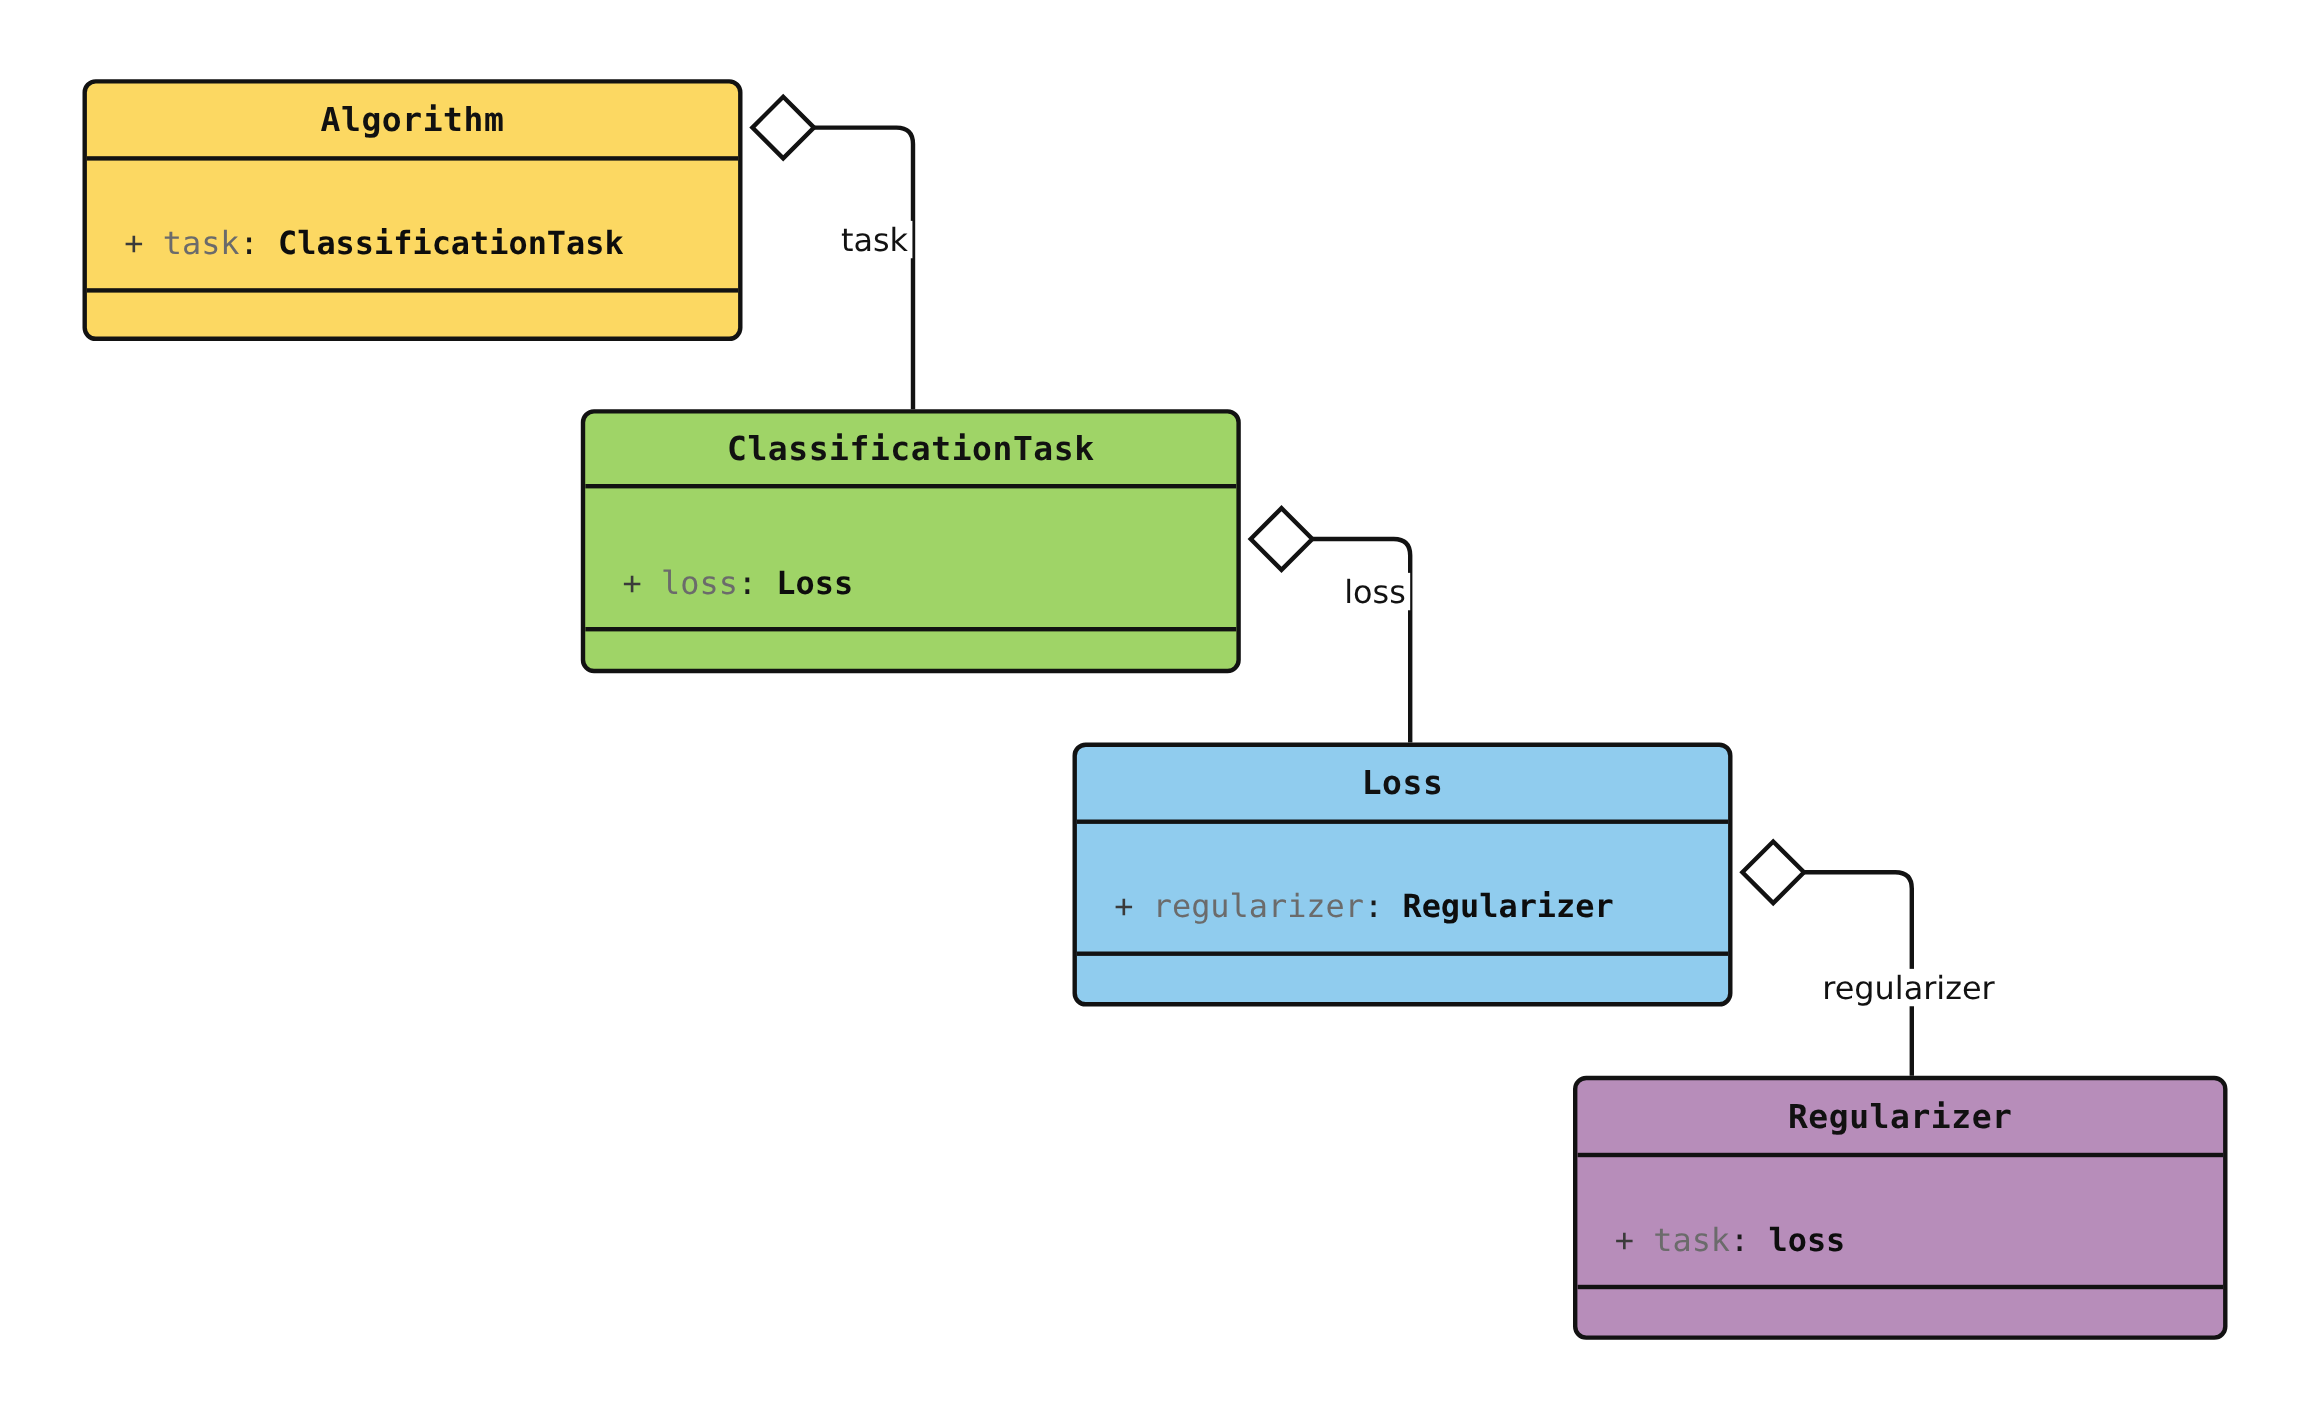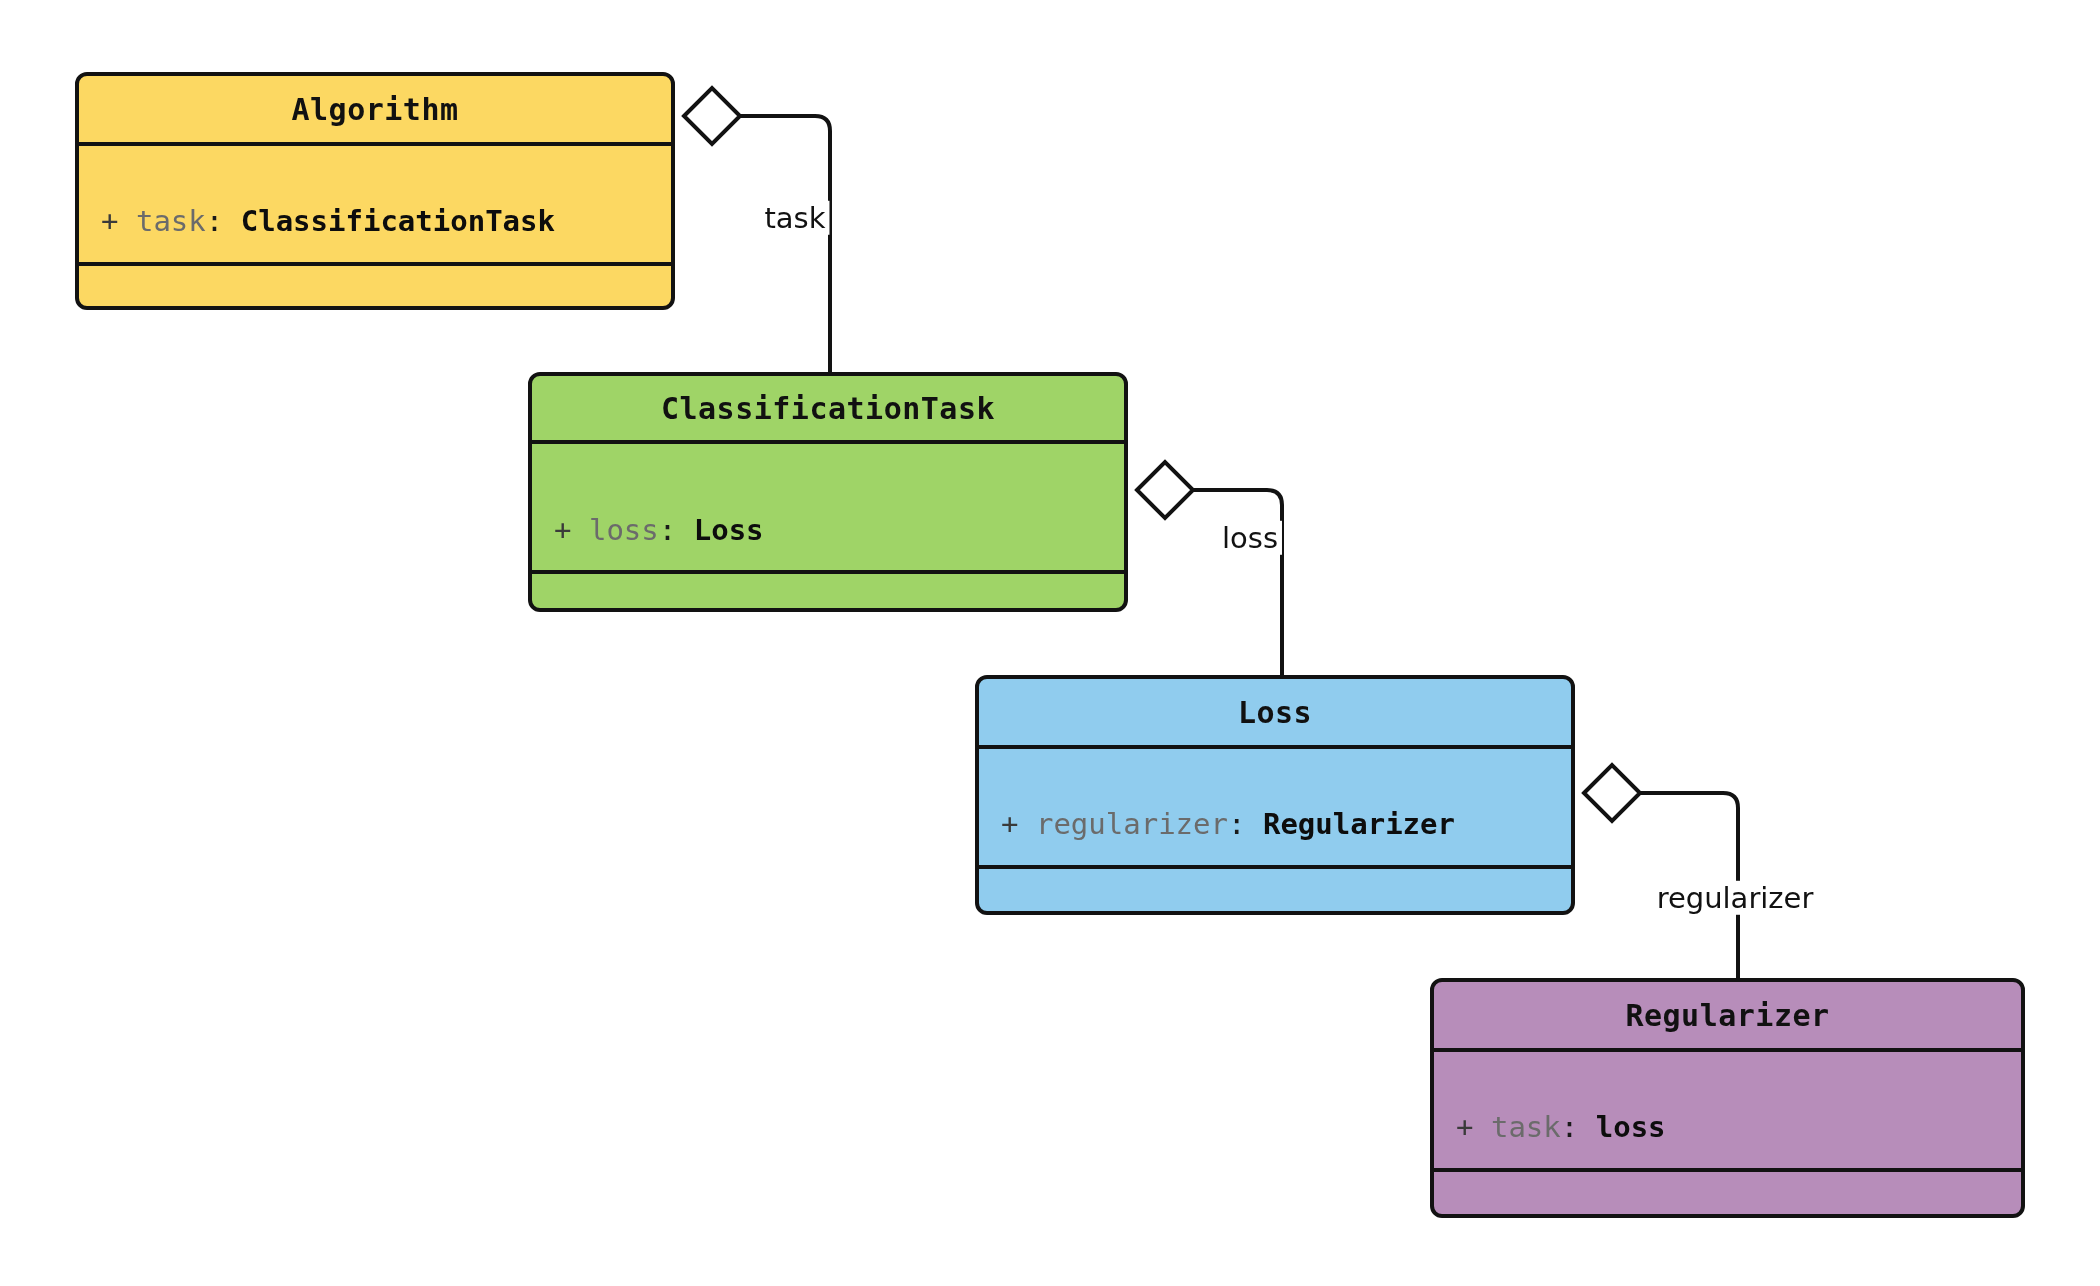--- a/index.html
+++ b/index.html
@@ -54,21 +54,21 @@
     display: flex;
     align-items: center;
     justify-content: center;
     border-bottom: 4px solid #121212;
   }
 
   .uml-class-attrs {
     box-sizing: border-box;
     display: flex;
     align-items: center;
-    padding-left: 22px;
+    padding-left: 34px;
     border-bottom: 4px solid #121212;
     font-family: "DejaVu Sans Mono", "Liberation Mono", monospace;
     font-size: 29px;
     white-space: nowrap;
   }
 
   .uml-class-methods {
     box-sizing: border-box;
     flex: 1 1 auto;
   }

